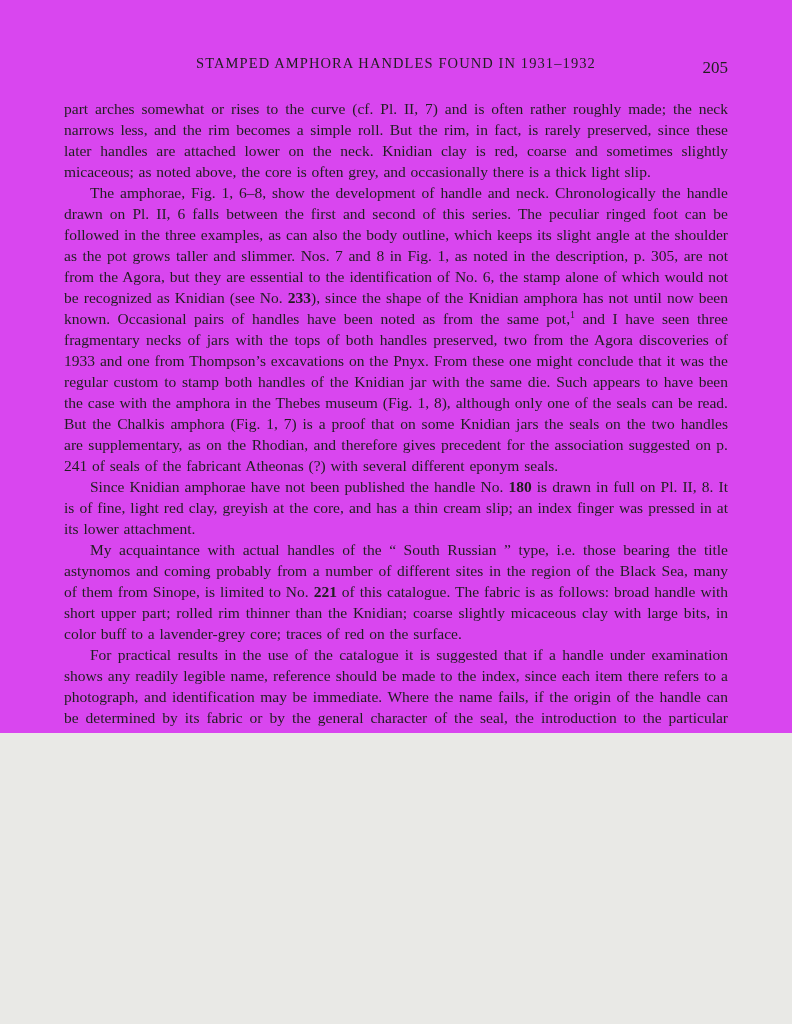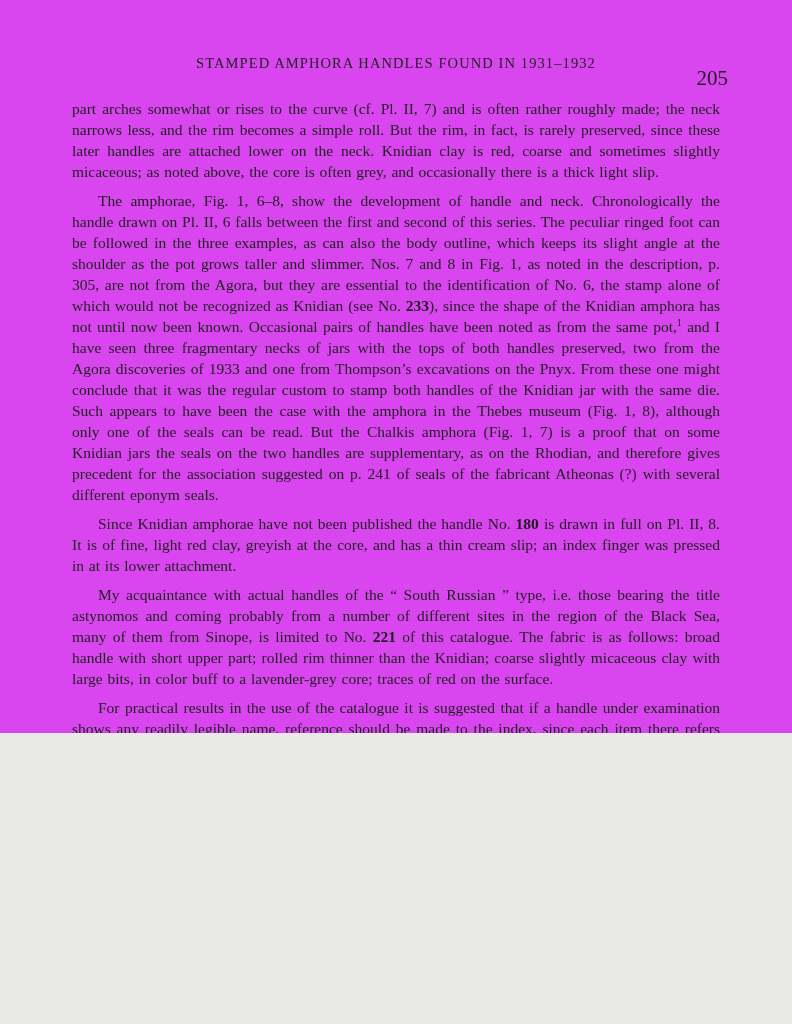--- a/index.html
+++ b/index.html
@@ -26,26 +26,26 @@
     text-align: center;
   }
   .running-head {
     font-size: 14.5px;
     letter-spacing: 1.1px;
     white-space: nowrap;
   }
   .page-number {
     position: absolute;
     right: 0;
-    top: 12px;
-    font-size: 21px;
+    top: 4px;
+    font-size: 17px;
     text-align: center;
   }
   .page-body p {
-    margin: 8px;
+    margin: 0;
     font-size: 15.5px;
     line-height: 21px;
     text-align: justify;
     word-spacing: 0.06em;
   }
   .para { text-indent: 26px; }
   .para.first { text-indent: 0; }
   .para.continues { text-align-last: justify; }
   b.catalogue-number { font-weight: bold; }
   sup.fn-ref {

